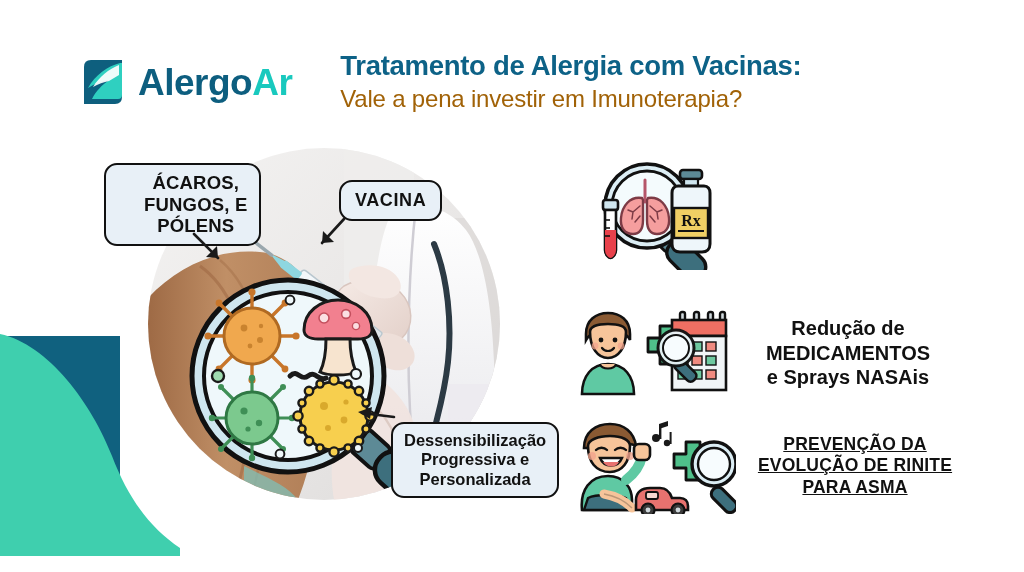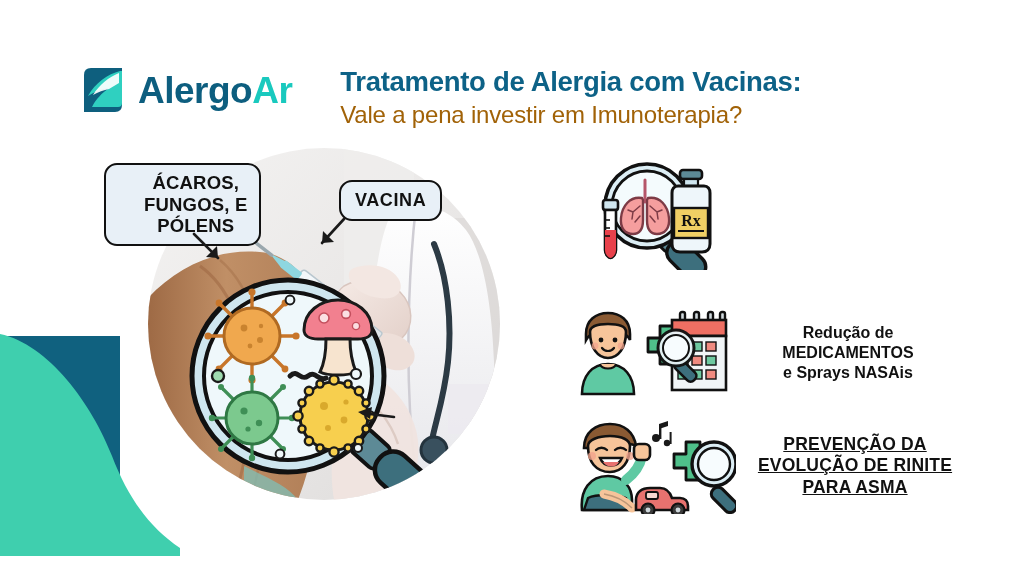--- a/index.html
+++ b/index.html
@@ -35,21 +35,21 @@
   .logo-word {
     font-size: 37px; font-weight: bold; letter-spacing: -0.5px;
     line-height: 1; white-space: nowrap;
   }
   .logo-word .w1 { color: #0d5e7f; }
   .logo-word .w2 { color: #19c9be; }
 
   .title-block { margin-left: 48px; }
   .title-main {
     font-size: 27.5px; font-weight: bold; color: #0d6287;
-    letter-spacing: -0.3px; line-height: 1.18; white-space: nowrap; margin-top: 16px;
+    letter-spacing: -0.3px; line-height: 1.18; white-space: nowrap;
   }
   .title-sub {
     font-size: 24px; font-weight: normal; color: #a16207;
     letter-spacing: -0.2px; line-height: 1.25; white-space: nowrap;
     margin-top: 2px;
   }
 
   
   .photo-circle {
     position: absolute;
@@ -89,21 +89,21 @@
   }
   .benefit-icon { flex: none; }
   .benefit-text {
     font-weight: bold; color: #111111;
     text-align: center; line-height: 1.23;
     white-space: pre-line;
   }
   .b1 { left: 592px; top: 158px; }
   .b1 .benefit-text { font-size: 17.5px; width: 220px; margin-left: 10px; }
   .b2 { left: 568px; top: 308px; }
-  .b2 .benefit-text { font-size: 16px; width: 220px; margin-left: 10px; }
+  .b2 .benefit-text { font-size: 20px; width: 220px; margin-left: 10px; }
   .b3 { left: 568px; top: 418px; }
   .b3 .benefit-text { font-size: 17.5px; width: 222px; margin-left: 8px; letter-spacing: 0.2px; text-decoration: underline; }
 </style>
 </head>
 <body>
 
 <div id="canvas">
 
   <svg class="corner-waves" viewBox="0 0 200 260" preserveAspectRatio="none">
     <path d="M0,40 C40,70 58,120 52,170 C47,215 30,238 0,258 L0,260 L120,260 L120,40 Z" fill="#10617f"></path>
@@ -313,20 +313,23 @@
     <path d="M6,6 L30,30" stroke="#1a1a1a" stroke-width="2.6" fill="none" stroke-linecap="round"></path>
     <path d="M30,30 L18,29 L29,18 Z" fill="#1a1a1a"></path>
   </svg>
 
   <div class="pill pill-vacina">VACINA</div>
   <svg class="arrow arrow-vacina" width="44" height="44" viewBox="0 0 44 44">
     <path d="M34,6 L12,30" stroke="#1a1a1a" stroke-width="2.6" fill="none" stroke-linecap="round"></path>
     <path d="M12,30 L13,18 L24,29 Z" fill="#1a1a1a"></path>
   </svg>
 
+  <div class="pill pill-dessens">Dessensibilização
+Progressiva e
+Personalizada</div>
   <svg class="arrow arrow-dessens" width="46" height="26" viewBox="0 0 46 26">
     <path d="M42,15 L10,11" stroke="#1a1a1a" stroke-width="2.6" fill="none" stroke-linecap="round"></path>
     <path d="M6,10 L20,5 L18,17 Z" fill="#1a1a1a"></path>
   </svg>
 
   <div class="benefit b1">
     <svg class="benefit-icon" width="128" height="112" viewBox="0 0 128 112">
 
       <g transform="rotate(45 78 84)">
         <rect x="62" y="76" width="22" height="18" rx="4" fill="#5d8a96" stroke="#111" stroke-width="3"></rect>

